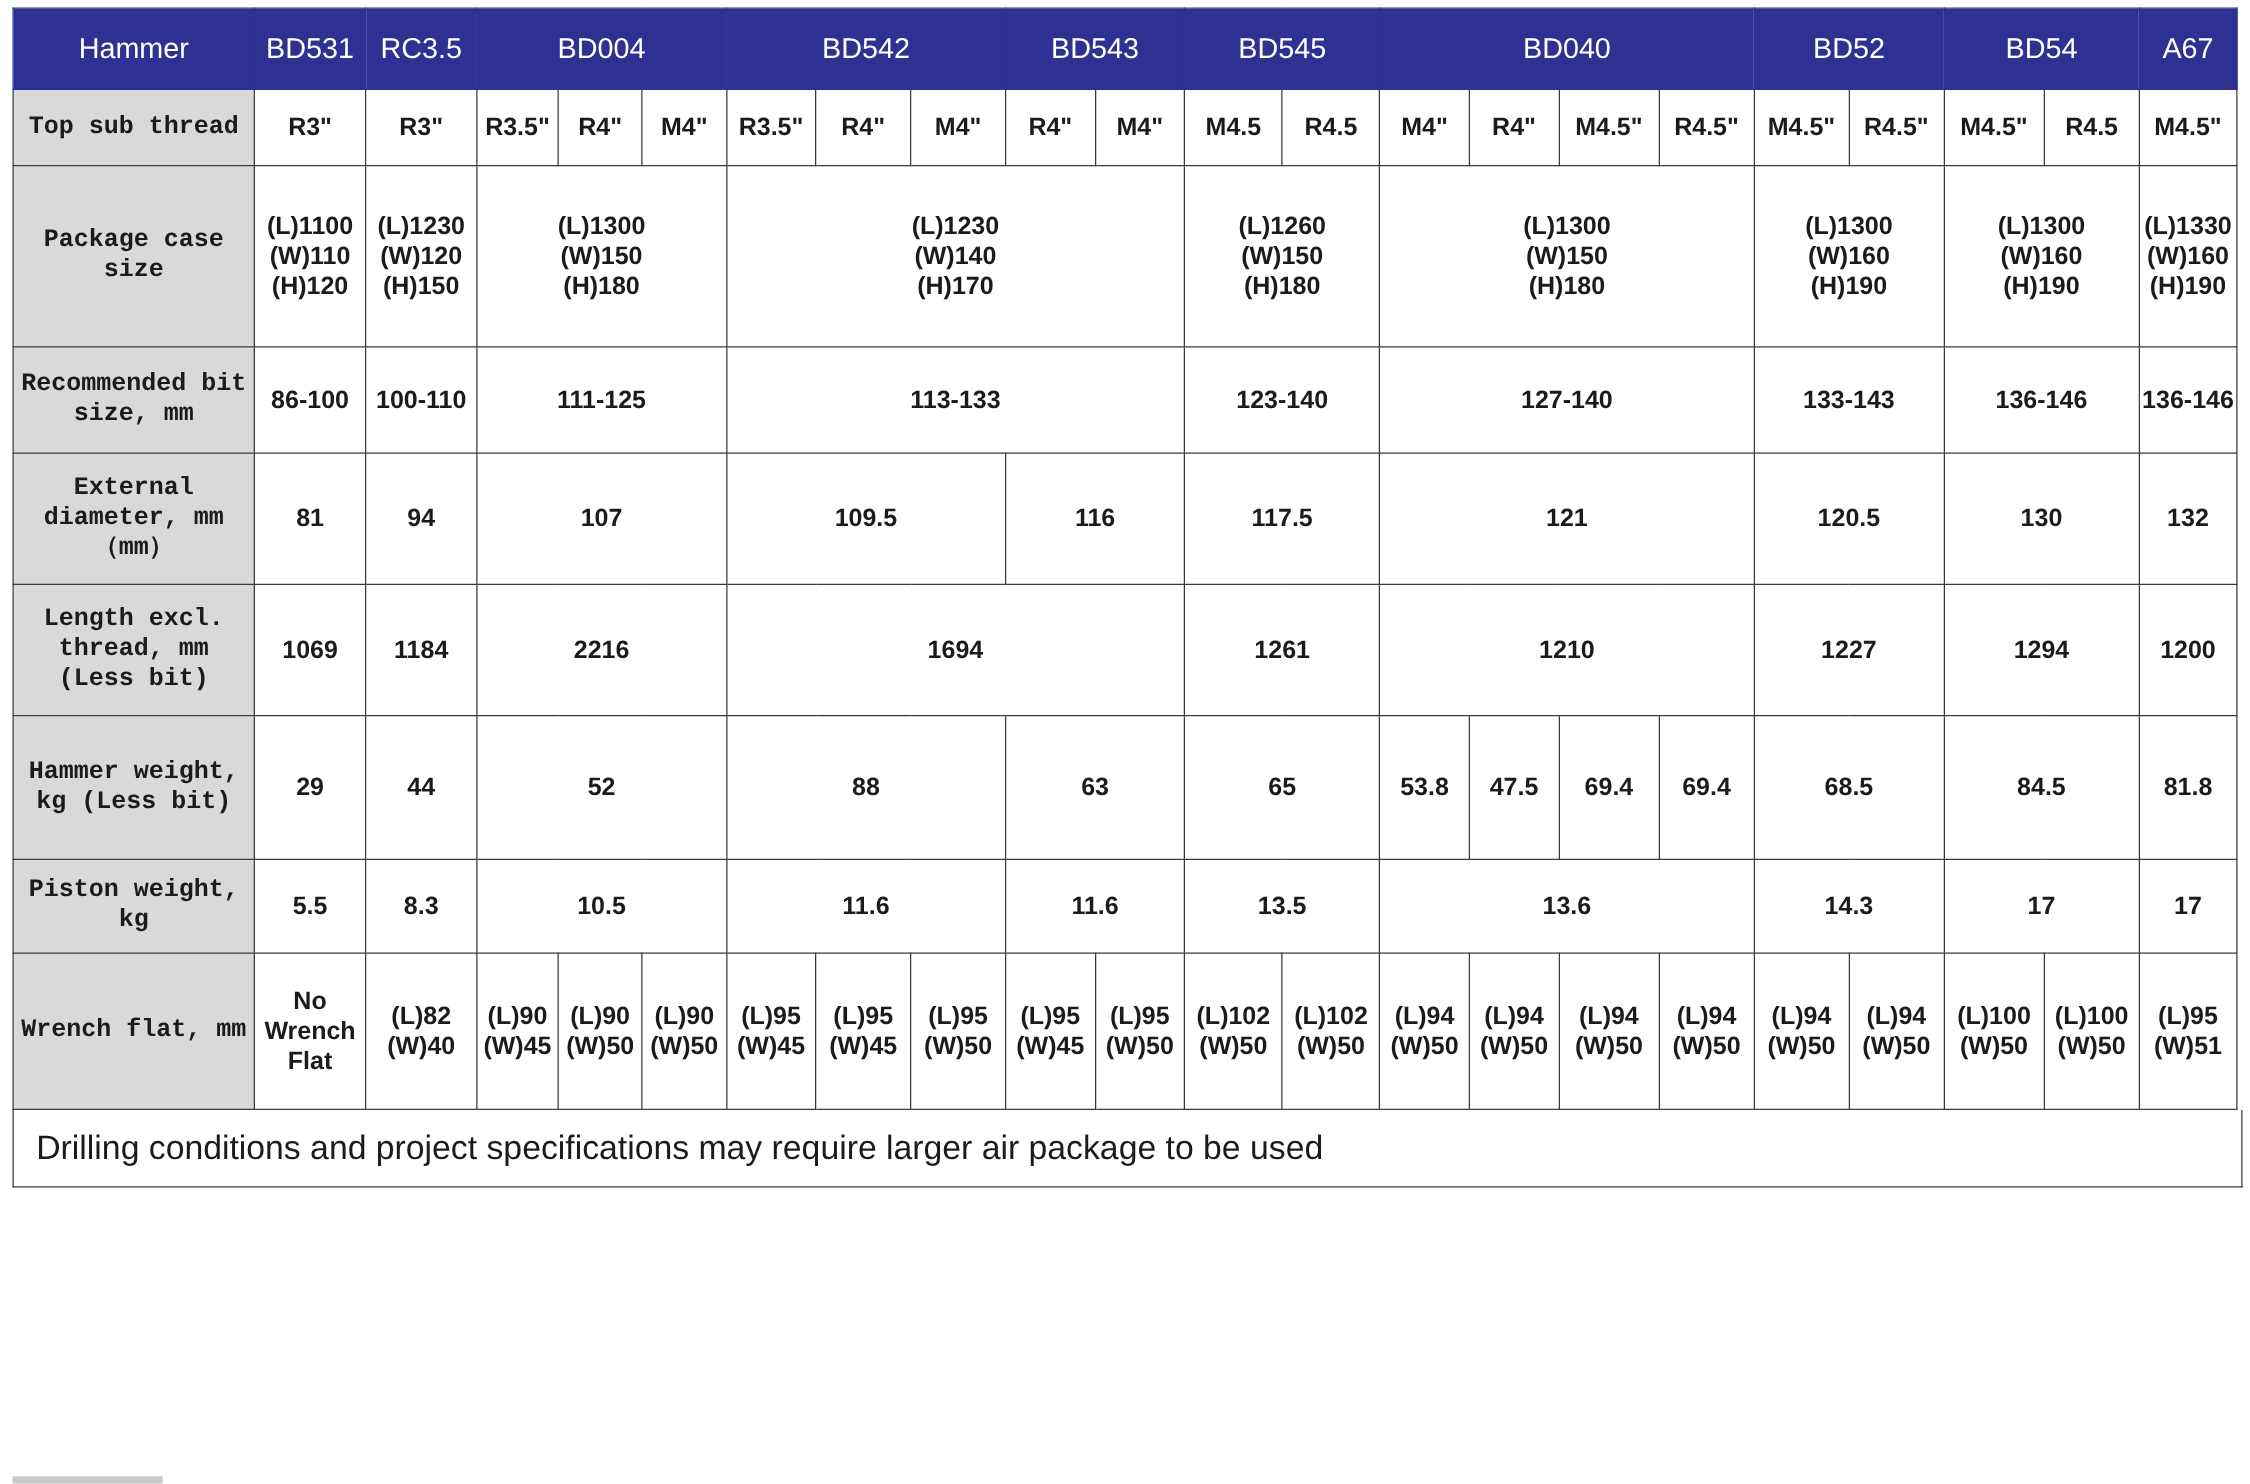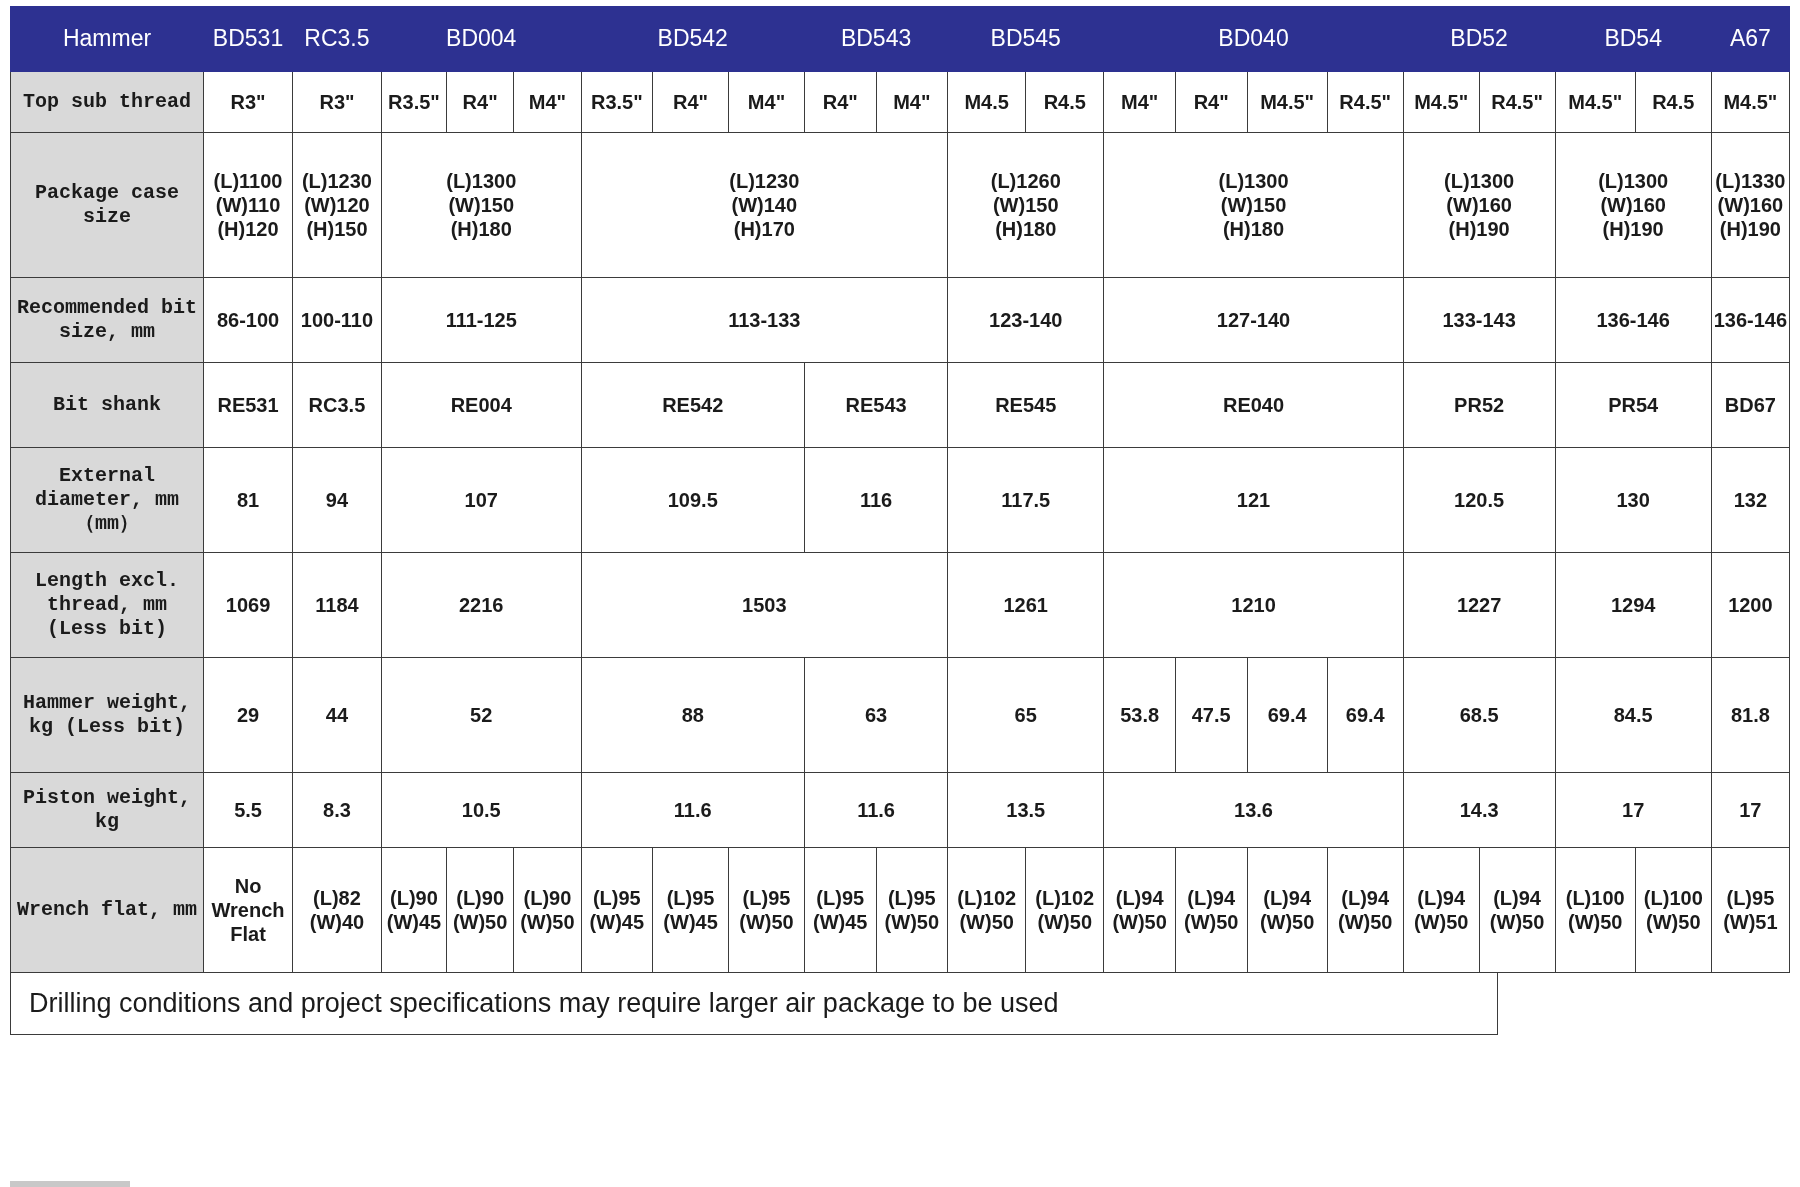--- a/index.html
+++ b/index.html
@@ -69,21 +69,21 @@
   td.bitshank { height: 80px; font-size: 21px; }
   td.extdia { height: 100px; font-size: 21px; }
   td.length { height: 100px; font-size: 21px; }
   td.hweight { height: 110px; font-size: 21px; }
   td.pweight { height: 70px; font-size: 21px; }
   td.wrench { height: 120px; font-size: 19px; line-height: 1.25; }
   td.grey-value { color: #6f6f6f; border-radius: 26px; }
   .footer {
     border: 1px solid #3b3b3b;
     border-top: none;
-    width: 1488px;
+    width: 1784px;
     box-sizing: border-box;
     height: 62px;
     display: flex;
     align-items: center;
     padding-left: 18px;
     font-size: 27px;
     color: #1b1b1b;
     background: #ffffff;
   }
   .scrollbar-stub {
@@ -183,53 +183,40 @@
           <td class="rowlabel">Recommended bit size, mm</td>
           <td class="bitsize" colspan="1">86-100</td>
           <td class="bitsize" colspan="1">100-110</td>
           <td class="bitsize" colspan="3">111-125</td>
           <td class="bitsize" colspan="5">113-133</td>
           <td class="bitsize" colspan="2">123-140</td>
           <td class="bitsize" colspan="4">127-140</td>
           <td class="bitsize" colspan="2">133-143</td>
           <td class="bitsize" colspan="2">136-146</td>
           <td class="bitsize" colspan="1">136-146</td>
-        </tr>
-        <tr>
-          <td class="rowlabel">Bit shank</td>
-          <td class="bitshank" colspan="1">RE531</td>
-          <td class="bitshank" colspan="1">RC3.5</td>
-          <td class="bitshank" colspan="3">RE004</td>
-          <td class="bitshank" colspan="3">RE542</td>
-          <td class="bitshank" colspan="2">RE543</td>
-          <td class="bitshank" colspan="2">RE545</td>
-          <td class="bitshank" colspan="4">RE040</td>
-          <td class="bitshank" colspan="2">PR52</td>
-          <td class="bitshank" colspan="2">PR54</td>
-          <td class="bitshank" colspan="1">BD67</td>
         </tr>
         <tr>
           <td class="rowlabel">External diameter, mm（mm）</td>
           <td class="extdia" colspan="1">81</td>
           <td class="extdia" colspan="1">94</td>
           <td class="extdia" colspan="3">107</td>
           <td class="extdia" colspan="3">109.5</td>
           <td class="extdia" colspan="2">116</td>
           <td class="extdia" colspan="2">117.5</td>
           <td class="extdia" colspan="4">121</td>
           <td class="extdia" colspan="2">120.5</td>
           <td class="extdia" colspan="2">130</td>
           <td class="extdia" colspan="1">132</td>
         </tr>
         <tr>
           <td class="rowlabel">Length excl. thread, mm (Less bit)</td>
           <td class="length" colspan="1">1069</td>
           <td class="length" colspan="1">1184</td>
           <td class="length" colspan="3">2216</td>
-          <td class="length" colspan="5">1503</td>
+          <td class="length" colspan="5">1694</td>
           <td class="length" colspan="2">1261</td>
           <td class="length" colspan="4">1210</td>
           <td class="length" colspan="2">1227</td>
           <td class="length" colspan="2">1294</td>
           <td class="length grey-value" colspan="1">1200</td>
         </tr>
         <tr>
           <td class="rowlabel">Hammer weight, kg (Less bit)</td>
           <td class="hweight" colspan="1">29</td>
           <td class="hweight" colspan="1">44</td>

